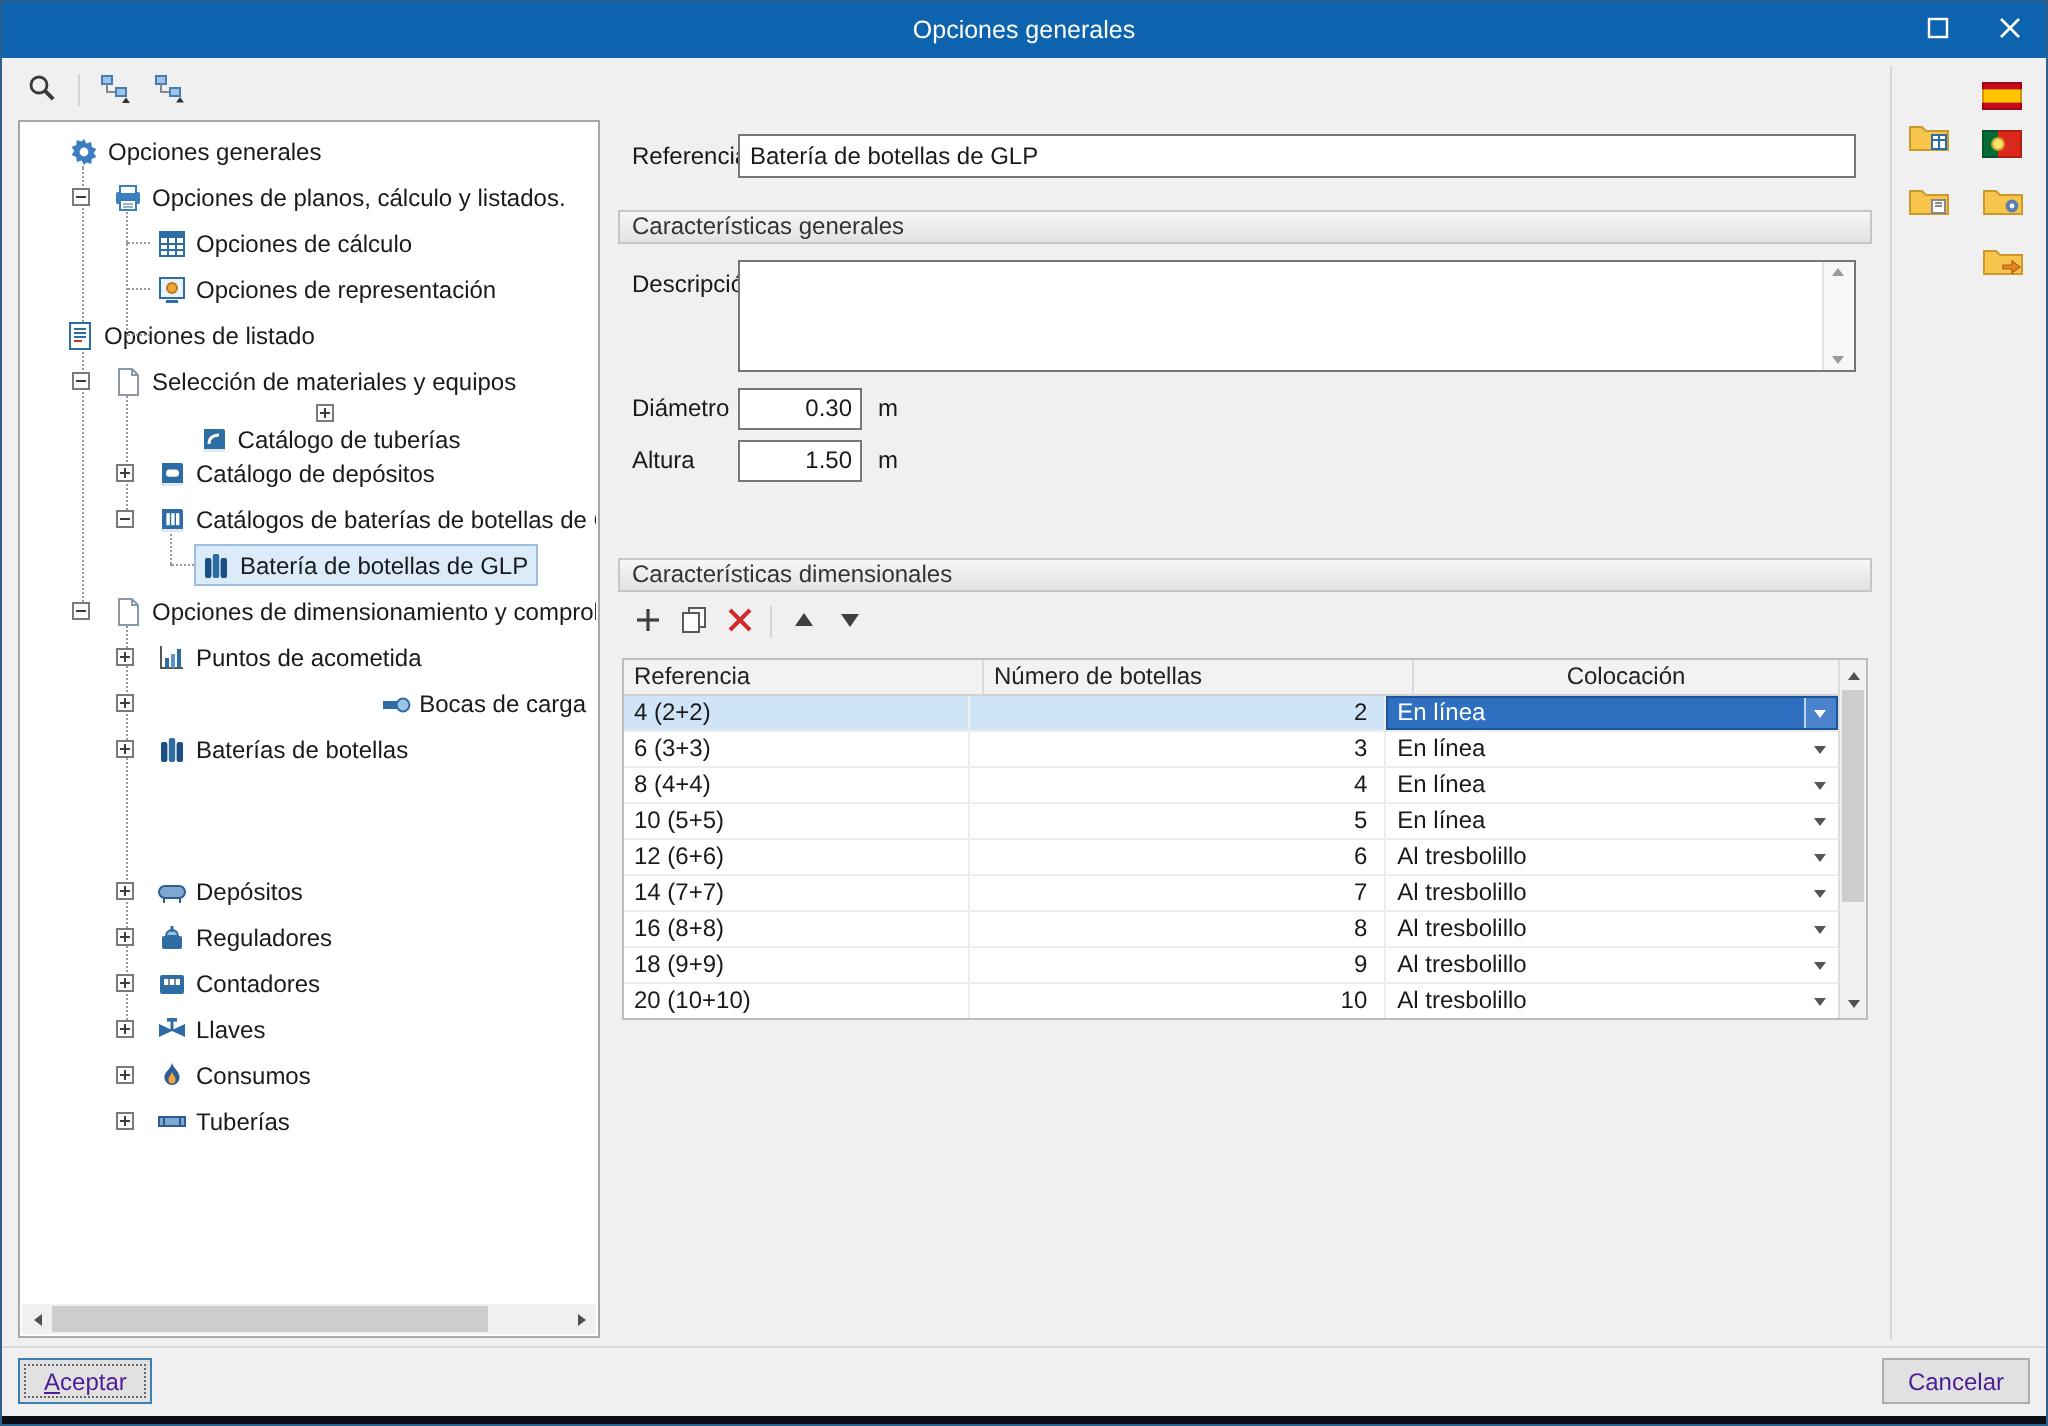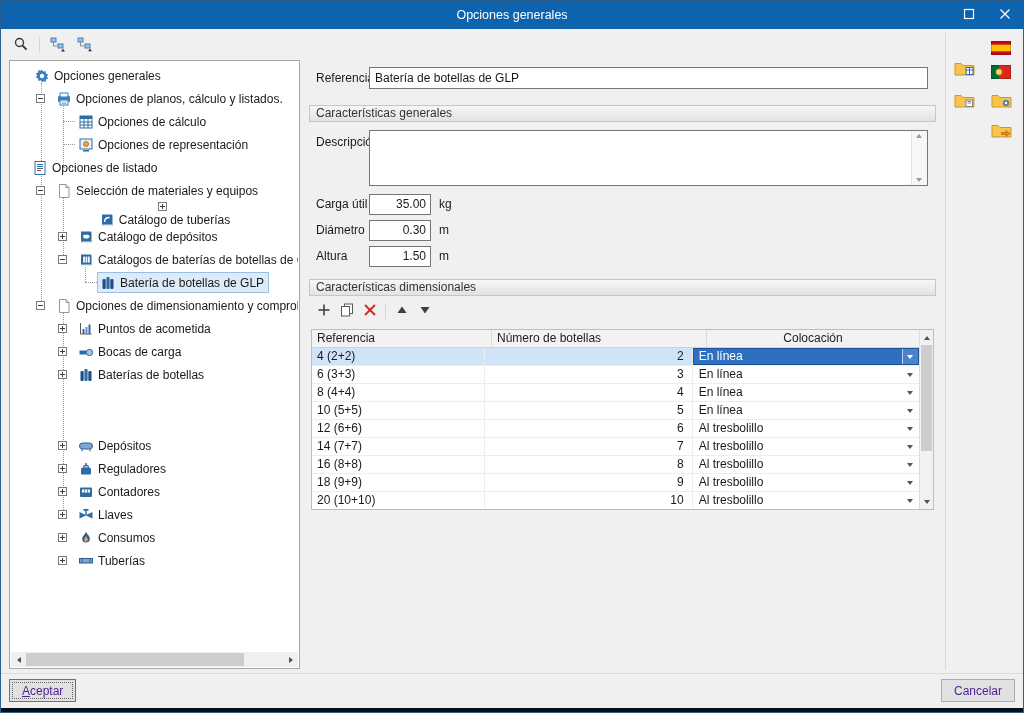--- a/index.html
+++ b/index.html
@@ -360,21 +360,21 @@
               <svg width="16" height="16" viewBox="0 0 16 16">
                 <path d="M2.5 2v11h11" stroke="#555" fill="none"></path>
                 <rect x="4.5" y="8" width="2" height="5" fill="#2e6da4"></rect>
                 <rect x="7.5" y="6" width="2" height="7" fill="#5b94cc"></rect>
                 <rect x="10.5" y="3.5" width="2" height="9.5" fill="#2e6da4"></rect>
               </svg>
             </span>
             <span class="tlabel">Puntos de acometida</span>
           </span>
         </div>
-        <div class="tree-row" style="padding-left: 46px;">
+        <div class="tree-row" style="padding-left: 46px; justify-content: space-between;">
           <span class="exp-slot">
             <span class="expander">
               <i class="h"></i>
               <i class="v"></i>
             </span>
           </span>
           <span class="item-body">
             <span class="ticon">
               <svg width="16" height="16" viewBox="0 0 16 16">
                 <rect x="1.5" y="6.5" width="7" height="4" fill="#2e6da4"></rect>
@@ -531,25 +531,20 @@
   <div class="flabel-abs" style="left:315px;top:130px;">Descripción</div>
   <div class="ta-box">
     <span></span>
     <div class="ta-scroll">
       <span class="top arr-up arr-gray"></span>
       <span class="bot arr-down arr-gray"></span>
     </div>
   </div>
 
   <div id="fields">
-      <div class="field-row">
-        <span class="flabel">Carga útil</span>
-        <input class="fvalue" readonly="" value="35.00" style="">
-        <span class="funit">kg</span>
-      </div>
       <div class="field-row">
         <span class="flabel">Diámetro</span>
         <input class="fvalue" readonly="" value="0.30" style="">
         <span class="funit">m</span>
       </div>
       <div class="field-row">
         <span class="flabel">Altura</span>
         <input class="fvalue" readonly="" value="1.50" style="">
         <span class="funit">m</span>
       </div>

